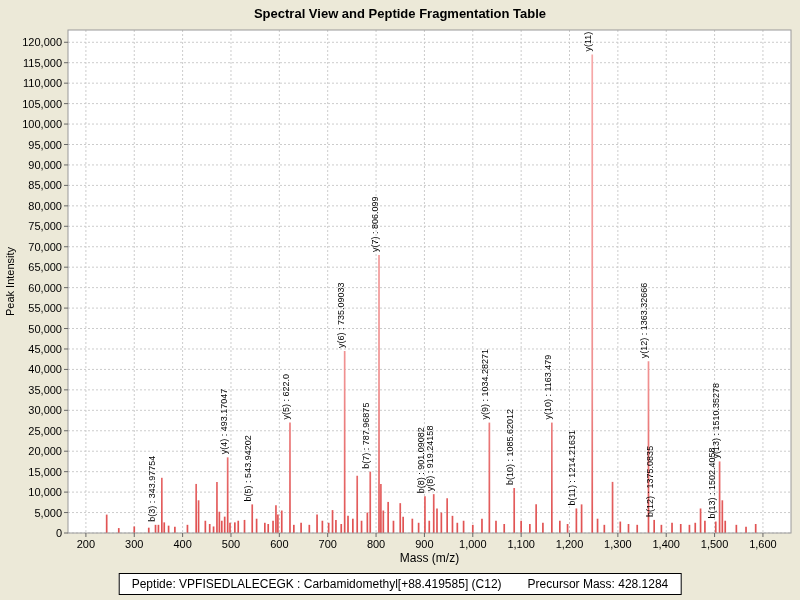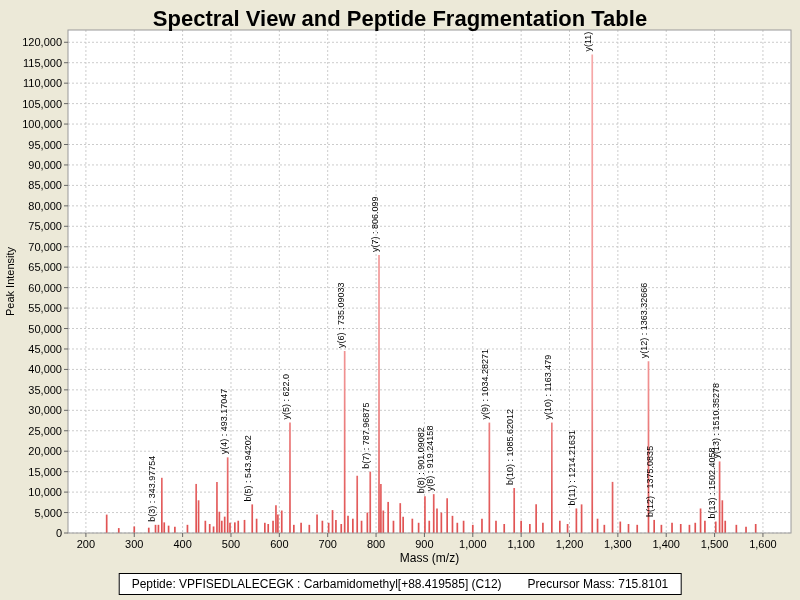--- a/index.html
+++ b/index.html
@@ -1,20 +1,20 @@
 <!DOCTYPE html>
 <html><head>
 <meta charset="utf-8">
 <style>
   html,body{margin:0;padding:0;}
   body{width:800px;height:600px;background:#ece9d8;overflow:hidden;
        font-family:"Liberation Sans",sans-serif;position:relative;}
   #stage{position:absolute;left:0;top:0;width:800px;height:600px;}
   #chart-title{position:absolute;left:0;top:6px;width:800px;text-align:center;
-       font-size:22px;font-weight:bold;color:#000;}
+       font-size:13px;font-weight:bold;color:#000;}
   #chart-wrap{position:absolute;left:0;top:0;width:800px;height:566px;}
   #footer-panel{position:absolute;top:573px;left:50%;transform:translateX(-50%);
        background:#ffffff;border:1px solid #000;padding:3px 12px;font-size:12px;
        color:#000;white-space:nowrap;}
   #footer-panel .precursor{margin-left:26px;}
 </style>
 </head>
 <body>
 
 <div id="stage">
@@ -277,15 +277,15 @@
         <line x1="64" y1="62.71544715447152" x2="68" y2="62.71544715447152" stroke="#666666" stroke-width="1"></line>
         <text x="62" y="66.71544715447152" font-size="11" fill="#000000" text-anchor="end">115,000</text>
         <line x1="64" y1="42.26829268292681" x2="68" y2="42.26829268292681" stroke="#666666" stroke-width="1"></line>
         <text x="62" y="46.26829268292681" font-size="11" fill="#000000" text-anchor="end">120,000</text>
         <text x="429.5" y="562" font-size="12" fill="#000000" text-anchor="middle">Mass (m/z)</text>
         <text x="14" y="281.5" font-size="11" fill="#000000" text-anchor="middle" transform="rotate(-90 14 281.5)">Peak Intensity</text>
       </svg>
   </div>
   <div id="chart-title">Spectral View and Peptide Fragmentation Table</div>
   <div id="footer-panel">
-    <span>Peptide: VPFISEDLALECEGK : Carbamidomethyl[+88.419585] (C12)</span><span class="precursor">Precursor Mass: 715.8101</span>
+    <span>Peptide: VPFISEDLALECEGK : Carbamidomethyl[+88.419585] (C12)</span><span class="precursor">Precursor Mass: 428.1284</span>
   </div>
 </div>
 
 </body></html>

